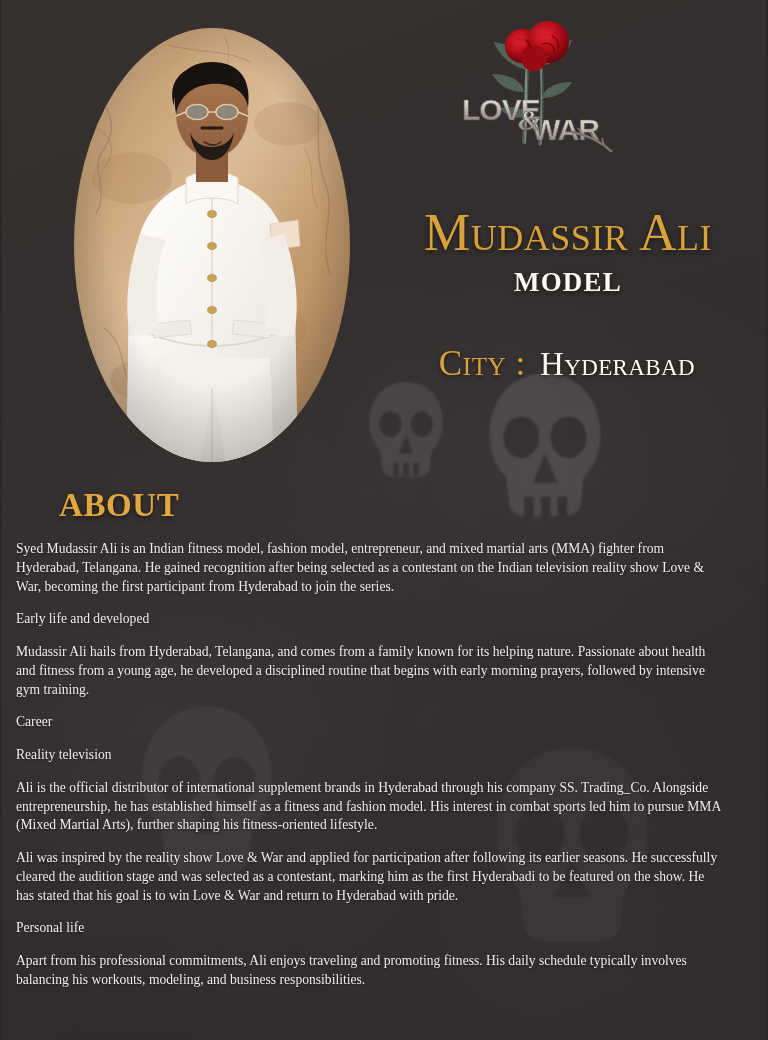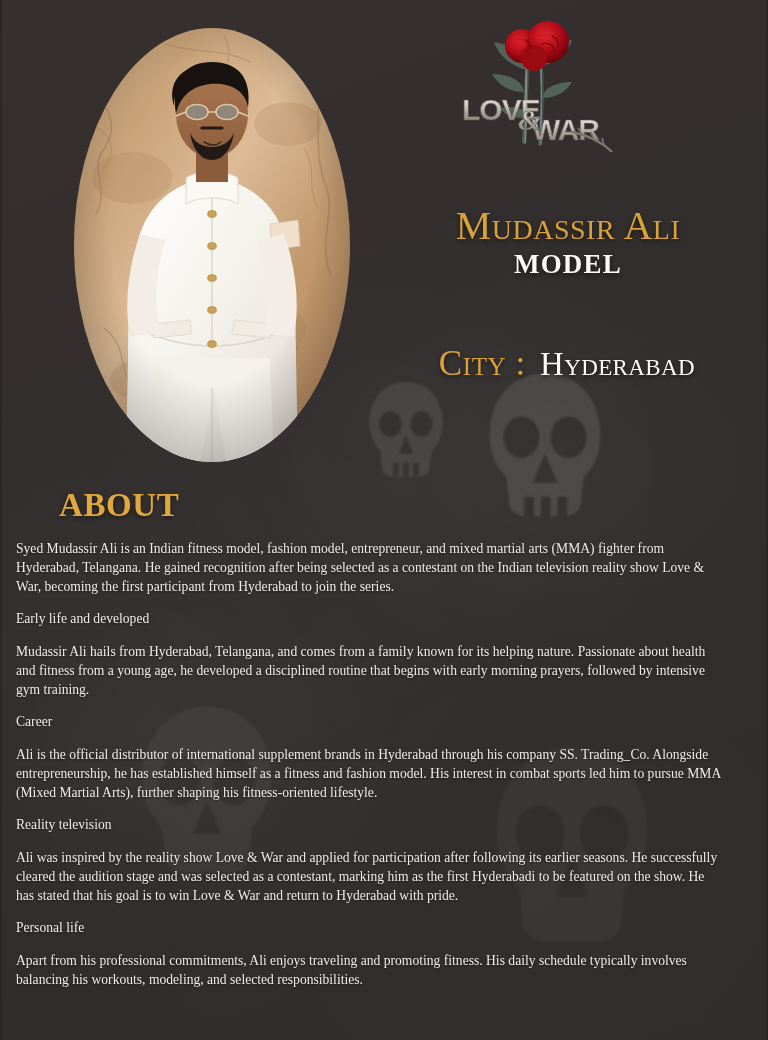--- a/index.html
+++ b/index.html
@@ -75,31 +75,31 @@
   
   .name-block {
     position: absolute;
     left: 380px;
     top: 206px;
     width: 372px;
     text-align: center;
     z-index: 4;
   }
   .name {
-    font-size: 40px;
+    font-size: 52px;
     line-height: 1.02;
     font-weight: 400;
     color: #d9a13a;
     font-variant: small-caps;
     letter-spacing: .5px;
     text-shadow: 0 2px 5px rgba(0,0,0,.55);
     white-space: nowrap;
   }
   .role {
-    margin-top: 2px;
+    margin-top: 8px;
     font-size: 27px;
     font-weight: 700;
     color: #fdfbf8;
     letter-spacing: 1.2px;
     text-shadow: 0 2px 5px rgba(0,0,0,.6);
   }
 
   .city-row {
     position: absolute;
     left: 372px;
@@ -373,20 +373,20 @@
     <span class="city-label">City :</span><span class="city-value">Hyderabad</span>
   </div>
 
   <div class="about-heading">ABOUT</div>
 
   <div class="body-copy">
     <p class="para">Syed Mudassir Ali is an Indian fitness model, fashion model, entrepreneur, and mixed martial arts (MMA) fighter from Hyderabad, Telangana. He gained recognition after being selected as a contestant on the Indian television reality show Love &amp; War, becoming the first participant from Hyderabad to join the series.</p>
     <p class="para subhead">Early life and developed</p>
     <p class="para">Mudassir Ali hails from Hyderabad, Telangana, and comes from a family known for its helping nature. Passionate about health and fitness from a young age, he developed a disciplined routine that begins with early morning prayers, followed by intensive gym training.</p>
     <p class="para subhead">Career</p>
+    <p class="para subhead">Reality television</p>
     <p class="para">Ali is the official distributor of international supplement brands in Hyderabad through his company SS. Trading_Co. Alongside entrepreneurship, he has established himself as a fitness and fashion model. His interest in combat sports led him to pursue MMA (Mixed Martial Arts), further shaping his fitness-oriented lifestyle.</p>
-    <p class="para subhead">Reality television</p>
     <p class="para">Ali was inspired by the reality show Love &amp; War and applied for participation after following its earlier seasons. He successfully cleared the audition stage and was selected as a contestant, marking him as the first Hyderabadi to be featured on the show. He has stated that his goal is to win Love &amp; War and return to Hyderabad with pride.</p>
     <p class="para subhead">Personal life</p>
-    <p class="para">Apart from his professional commitments, Ali enjoys traveling and promoting fitness. His daily schedule typically involves balancing his workouts, modeling, and selected responsibilities.</p>
+    <p class="para">Apart from his professional commitments, Ali enjoys traveling and promoting fitness. His daily schedule typically involves balancing his workouts, modeling, and business responsibilities.</p>
   </div>
 
 </div>
 
 </body></html>

